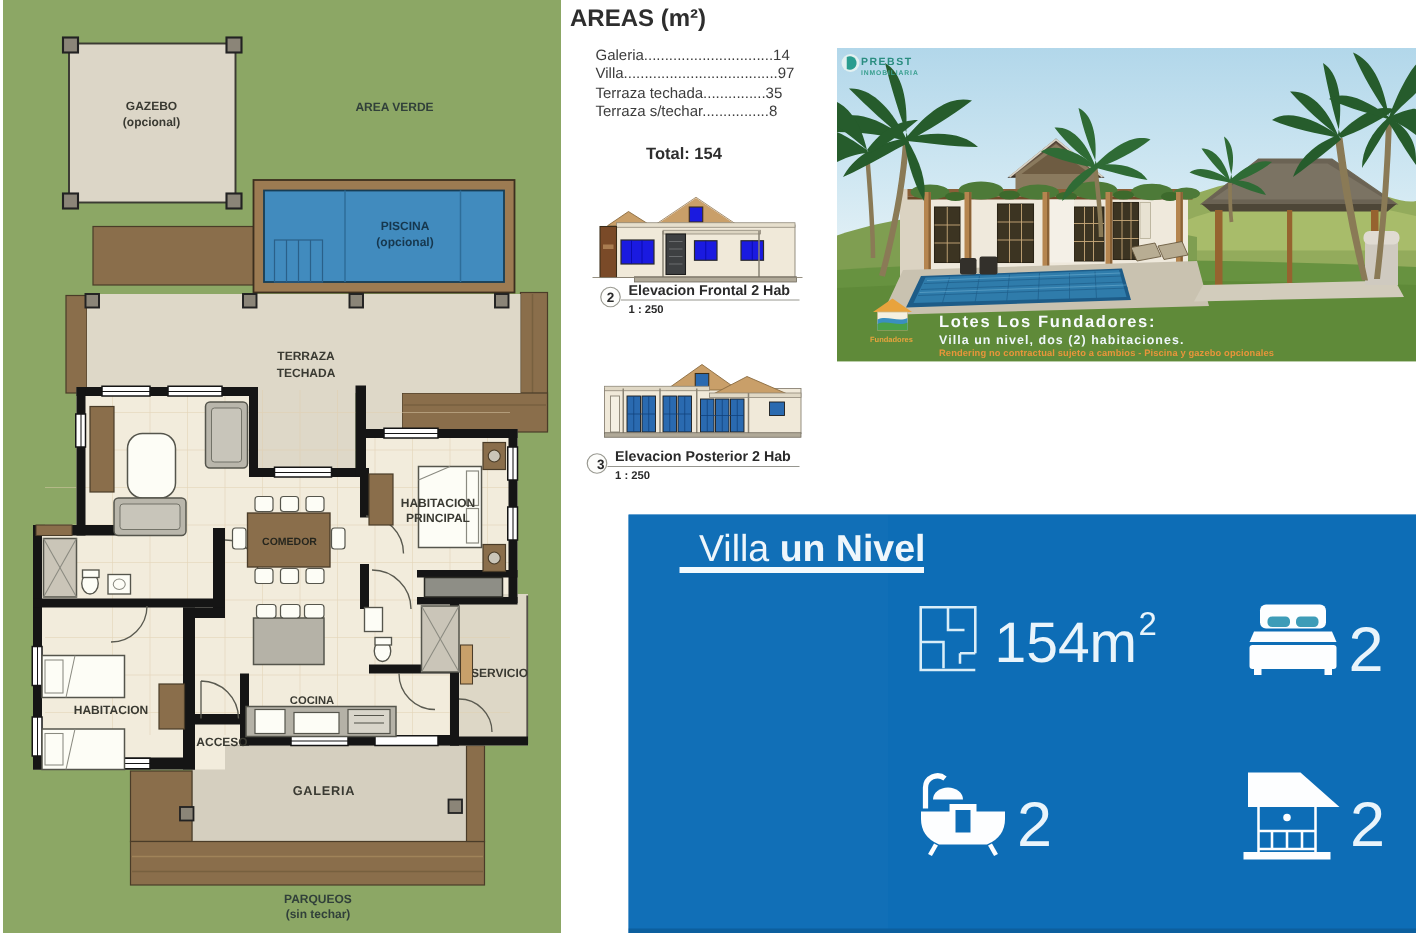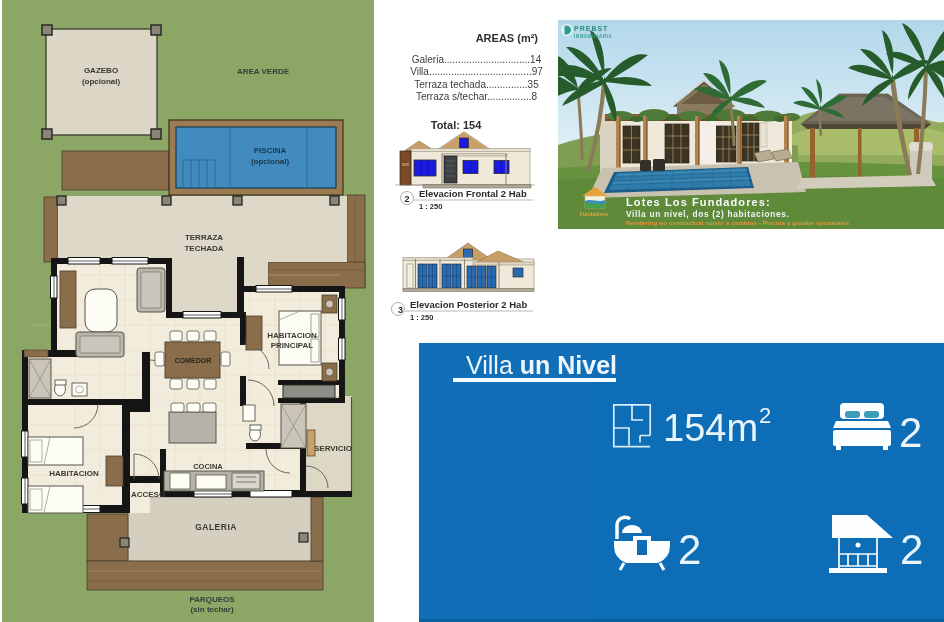--- a/index.html
+++ b/index.html
@@ -347,22 +347,22 @@
 
   <rect x="243" y="405" width="12" height="16" fill="#fdfdf6" stroke="#55554c" stroke-width="0.9"></rect>
 
   <text x="333" y="451" font-size="8" font-weight="bold" fill="#3a3a32" text-anchor="middle">SERVICIO</text>
 
   <rect x="307" y="430" width="8" height="26" fill="#c8a06a" stroke="#4a3c28" stroke-width="0.7"></rect>
 </svg>
 </div>
 
 <div class="abs" id="areas" style="left:380px;top:4px;width:176px;color:#3c3c3c;">
-  <div style="text-align:right;font-weight:bold;font-size:11px;color:#2e2e2e;padding-right:18px;margin-top:28px;">AREAS (m²)</div>
-  <div style="margin:10px 0 0 17px;font-size:10px;line-height:12.3px;white-space:nowrap;text-align:center;">
+  <div style="text-align:left;font-weight:bold;font-size:16px;color:#2e2e2e;padding-right:18px;">AREAS (m²)</div>
+  <div style="margin:10px 0 0 17px;font-size:10px;line-height:12.3px;white-space:nowrap;">
     Galeria...............................14<br>
     Villa.....................................97<br>
     Terraza techada...............35<br>
     Terraza s/techar................8
   </div>
   <div style="margin:16px 0 0 0;text-align:center;padding-right:24px;font-weight:bold;font-size:11px;color:#2e2e2e;">Total: 154</div>
 </div>
 
 <div class="abs" style="left:385px;top:125px;width:170px;height:200px;" id="elev">
 <svg width="170" height="200" viewBox="0 0 170 200" xmlns="http://www.w3.org/2000/svg">
@@ -467,21 +467,21 @@
   <g>
     <circle cx="13" cy="184" r="6.5" fill="#fdfdfb" stroke="#9a9a92" stroke-width="0.8"></circle>
     <text x="13" y="187.5" font-size="9" font-weight="bold" fill="#2a2a2a">3</text>
     <text x="25" y="182.5" font-size="9.5" font-weight="bold" fill="#2a2a2a">Elevacion Posterior 2 Hab</text>
     <line x1="20" y1="186" x2="148" y2="186" stroke="#8a8a82" stroke-width="0.6"></line>
     <text x="25" y="194.5" font-size="7.5" font-weight="bold" fill="#2a2a2a">1 : 250</text>
   </g>
 </svg>
 </div>
 
-<div class="abs" style="left:558px;top:20px;width:386px;height:209px;" id="photo">
+<div class="abs" style="left:558px;top:32px;width:386px;height:209px;" id="photo">
 <svg width="386" height="209" viewBox="0 0 386 209" xmlns="http://www.w3.org/2000/svg">
   <defs>
     <linearGradient id="sky" x1="0" y1="0" x2="0" y2="1">
       <stop offset="0" stop-color="#b2d7ea"></stop>
       <stop offset="0.6" stop-color="#cfe7f2"></stop>
       <stop offset="1" stop-color="#e4f1f6"></stop>
     </linearGradient>
   </defs>
 
   <rect x="0" y="0" width="386" height="140" fill="url(#sky)"></rect>

